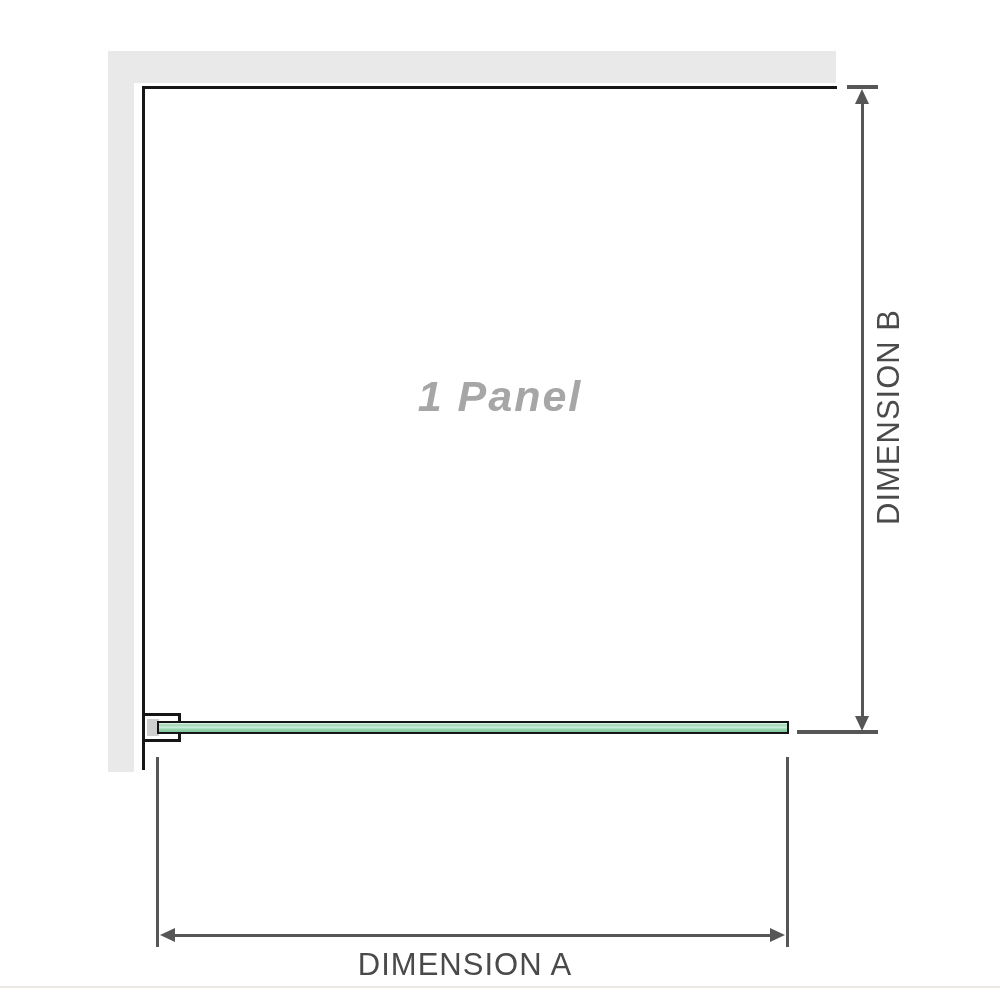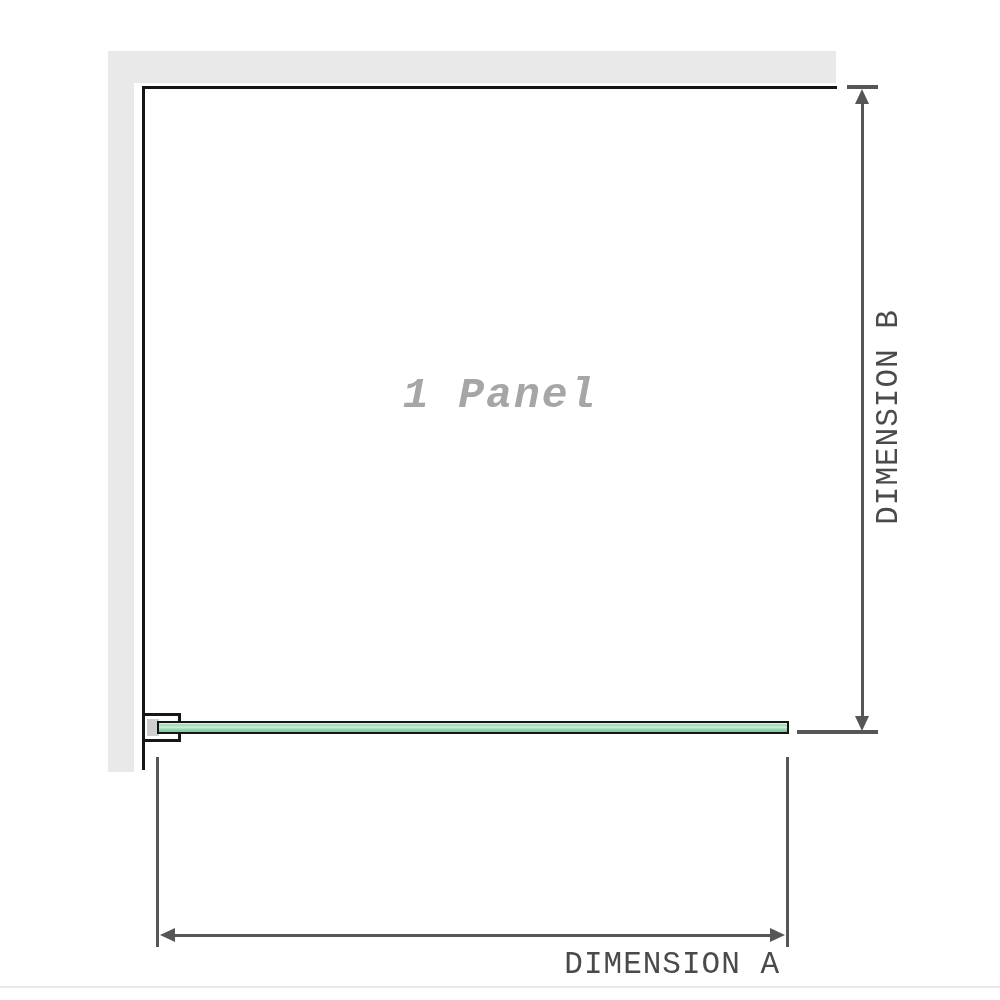--- a/index.html
+++ b/index.html
@@ -1,21 +1,21 @@
 <!DOCTYPE html>
 <html style="--wall: #e9e9e9; --outline: #161616; --dimension-line: #565656; --dimension-text: #4a4a4a; --panel-text: #a6a6a6; --glass-light: #cdeedd; --glass-mid: #9ad6b0; --glass-dark: #7fc69a; --bracket-pad: #cfcfcf; --footer-line: #ebe8e3;"><head>
 <meta charset="utf-8">
 <style>
   html,body{margin:0;padding:0;background:#ffffff;}
   #stage{
     position:relative;
     width:1000px;height:1000px;
     background:#ffffff;
     overflow:hidden;
-    font-family:Liberation Mono, monospace;
+    font-family:Liberation Sans, sans-serif;
   }
   .abs{position:absolute;}
 
   
   .wall{background:var(--wall,#e9e9e9);}
   #wall-top{left:108px;top:51px;width:728px;height:32px;}
   #wall-left{left:108px;top:51px;width:26px;height:721px;}
 
   
   .outline{background:var(--outline,#161616);}
@@ -77,21 +77,21 @@
 
   
   #label-panel{
     left:250px;top:370px;width:500px;height:52px;line-height:52px;
     text-align:center;
     font-size:43px;font-style:italic;font-weight:600;letter-spacing:2px;
     color:var(--panel-text,#a6a6a6);
   }
   #label-dima{
     left:150px;top:948px;width:630px;height:34px;line-height:34px;
-    text-align:right;
+    text-align:center;
     font-size:31px;font-weight:400;letter-spacing:1px;
     color:var(--dimension-text,#4a4a4a);
   }
   #label-dimb{
     left:564px;top:401px;width:650px;height:32px;line-height:32px;
     text-align:center;
     font-size:31px;font-weight:400;letter-spacing:1px;
     color:var(--dimension-text,#4a4a4a);
     transform:rotate(-90deg);
     transform-origin:center center;

